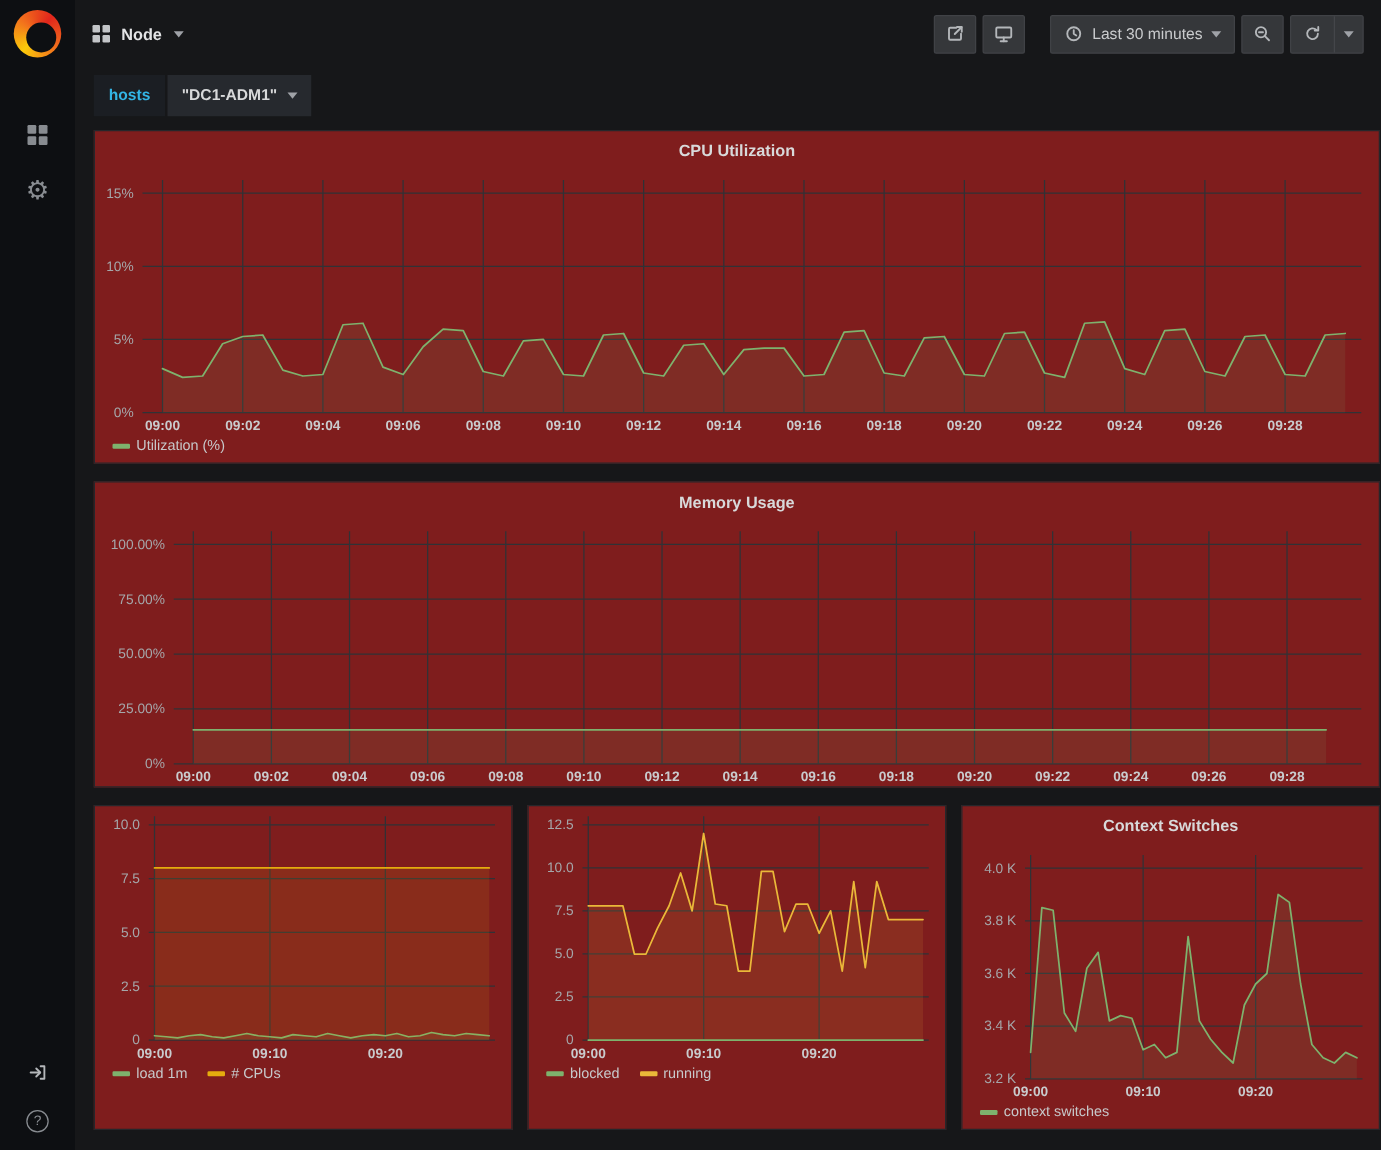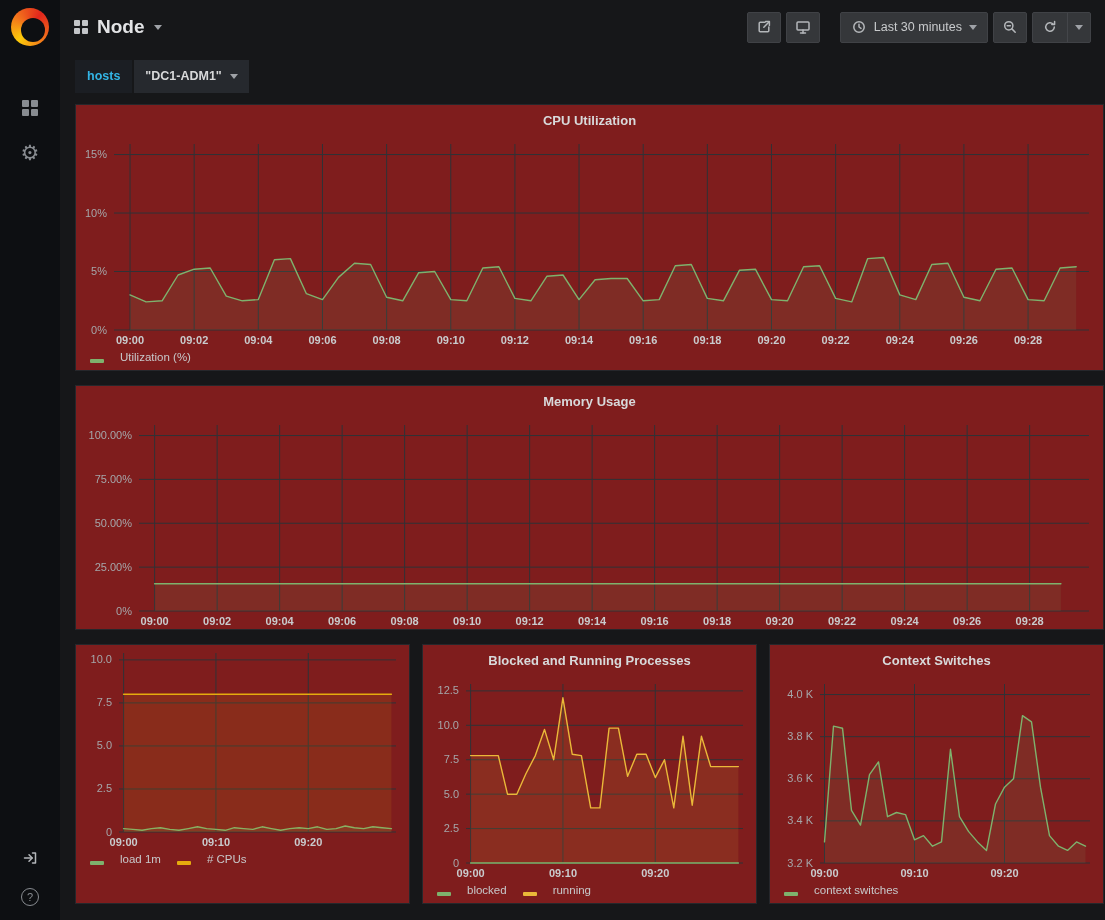--- a/index.html
+++ b/index.html
@@ -23,21 +23,21 @@
   .help-circle { width:18px; height:18px; border:1.5px solid #888c91; border-radius:50%;
     display:flex; align-items:center; justify-content:center; font-size:11px; color:#888c91; }
 
   
   .main { flex:1; display:flex; flex-direction:column; min-width:0; }
 
   .navbar { height:54px; display:flex; align-items:center; padding:0 14px; flex-shrink:0; }
   .nav-title { display:flex; align-items:center; gap:9px; cursor:pointer; }
   .grid-icon-sm { display:grid; grid-template-columns:6px 6px; grid-template-rows:6px 6px; gap:2px; }
   .grid-icon-sm span { background:#c3c5c8; border-radius:1px; }
-  .nav-title-text { font-size:19px; font-weight:600; color:#e3e4e6; }
+  .nav-title-text { font-size:13px; font-weight:600; color:#e3e4e6; }
   .caret { width:0; height:0; border-left:4px solid transparent; border-right:4px solid transparent;
     border-top:5px solid #9fa2a7; display:inline-block; }
   .nav-right { margin-left:auto; display:flex; align-items:center; gap:5px; }
   .nav-btn { height:31px; background:#35373a; border:1px solid #404246; border-radius:2px;
     color:#c9cbcd; display:flex; align-items:center; gap:7px; padding:0 10px;
     font-size:12.5px; cursor:pointer; }
   .nav-btn.icon-only { width:34px; justify-content:center; padding:0; }
   .btn-gap { width:10px; }
   .refresh-group { display:flex; height:31px; background:#35373a; border:1px solid #404246;
     border-radius:2px; align-items:stretch; cursor:pointer; }
@@ -54,21 +54,21 @@
     display:flex; align-items:center; gap:8px; padding:0 11px; margin-left:2px; }
 
   
   .dashboard { flex:1; padding:6px 0 0 15px; overflow:hidden; }
   .panel { background:#7f1d1d; border:1px solid #26272b; margin:0 1px 14px 0; }
   .panel-title { text-align:center; font-size:13px; font-weight:700; color:#d8d9da;
     padding:8px 0 4px; height:31px; cursor:pointer; }
   .chart-svg { display:block; margin:0 auto; }
   svg text { font-family:"Liberation Sans", sans-serif; }
   .legend { display:flex; gap:16px; padding:2px 0 6px 14px; height:22px; align-items:center; }
-  .legend-item { display:flex; align-items:flex-end; gap:16px; cursor:pointer; }
+  .legend-item { display:flex; align-items:center; gap:5px; cursor:pointer; }
   .legend-swatch { width:14px; height:4px; border-radius:1px; display:inline-block; }
   .legend-label { font-size:11.5px; color:#c7c8ca; }
   .row3 { display:flex; gap:12px; margin-right:1px; }
   .row3 .panel { flex:1; margin:0; }
 </style>
 </head>
 <body>
 
 <div class="app">
 
@@ -303,21 +303,20 @@
                 <span class="legend-swatch" style="background: rgb(126, 178, 109);"></span>
                 <span class="legend-label">load 1m</span>
               </div>
               <div class="legend-item">
                 <span class="legend-swatch" style="background: rgb(229, 172, 14);"></span>
                 <span class="legend-label"># CPUs</span>
               </div>
             </div>
         </div>
         <div class="panel">
-          <div class="panel-title">Blocked and Running Processes</div>
           <svg class="chart-svg" width="322" height="205">
               <line x1="41.61666666666667" x2="41.61666666666667" y1="8" y2="187" stroke="#303236" stroke-width="1"></line>
               <line x1="133.95" x2="133.95" y1="8" y2="187" stroke="#303236" stroke-width="1"></line>
               <line x1="226.28333333333333" x2="226.28333333333333" y1="8" y2="187" stroke="#303236" stroke-width="1"></line>
               <line x1="37" x2="314" y1="187" y2="187" stroke="#303236" stroke-width="1"></line>
               <line x1="37" x2="314" y1="152.57692307692307" y2="152.57692307692307" stroke="#303236" stroke-width="1"></line>
               <line x1="37" x2="314" y1="118.15384615384615" y2="118.15384615384615" stroke="#303236" stroke-width="1"></line>
               <line x1="37" x2="314" y1="83.73076923076924" y2="83.73076923076924" stroke="#303236" stroke-width="1"></line>
               <line x1="37" x2="314" y1="49.30769230769229" y2="49.30769230769229" stroke="#303236" stroke-width="1"></line>
               <line x1="37" x2="314" y1="14.884615384615387" y2="14.884615384615387" stroke="#303236" stroke-width="1"></line>

